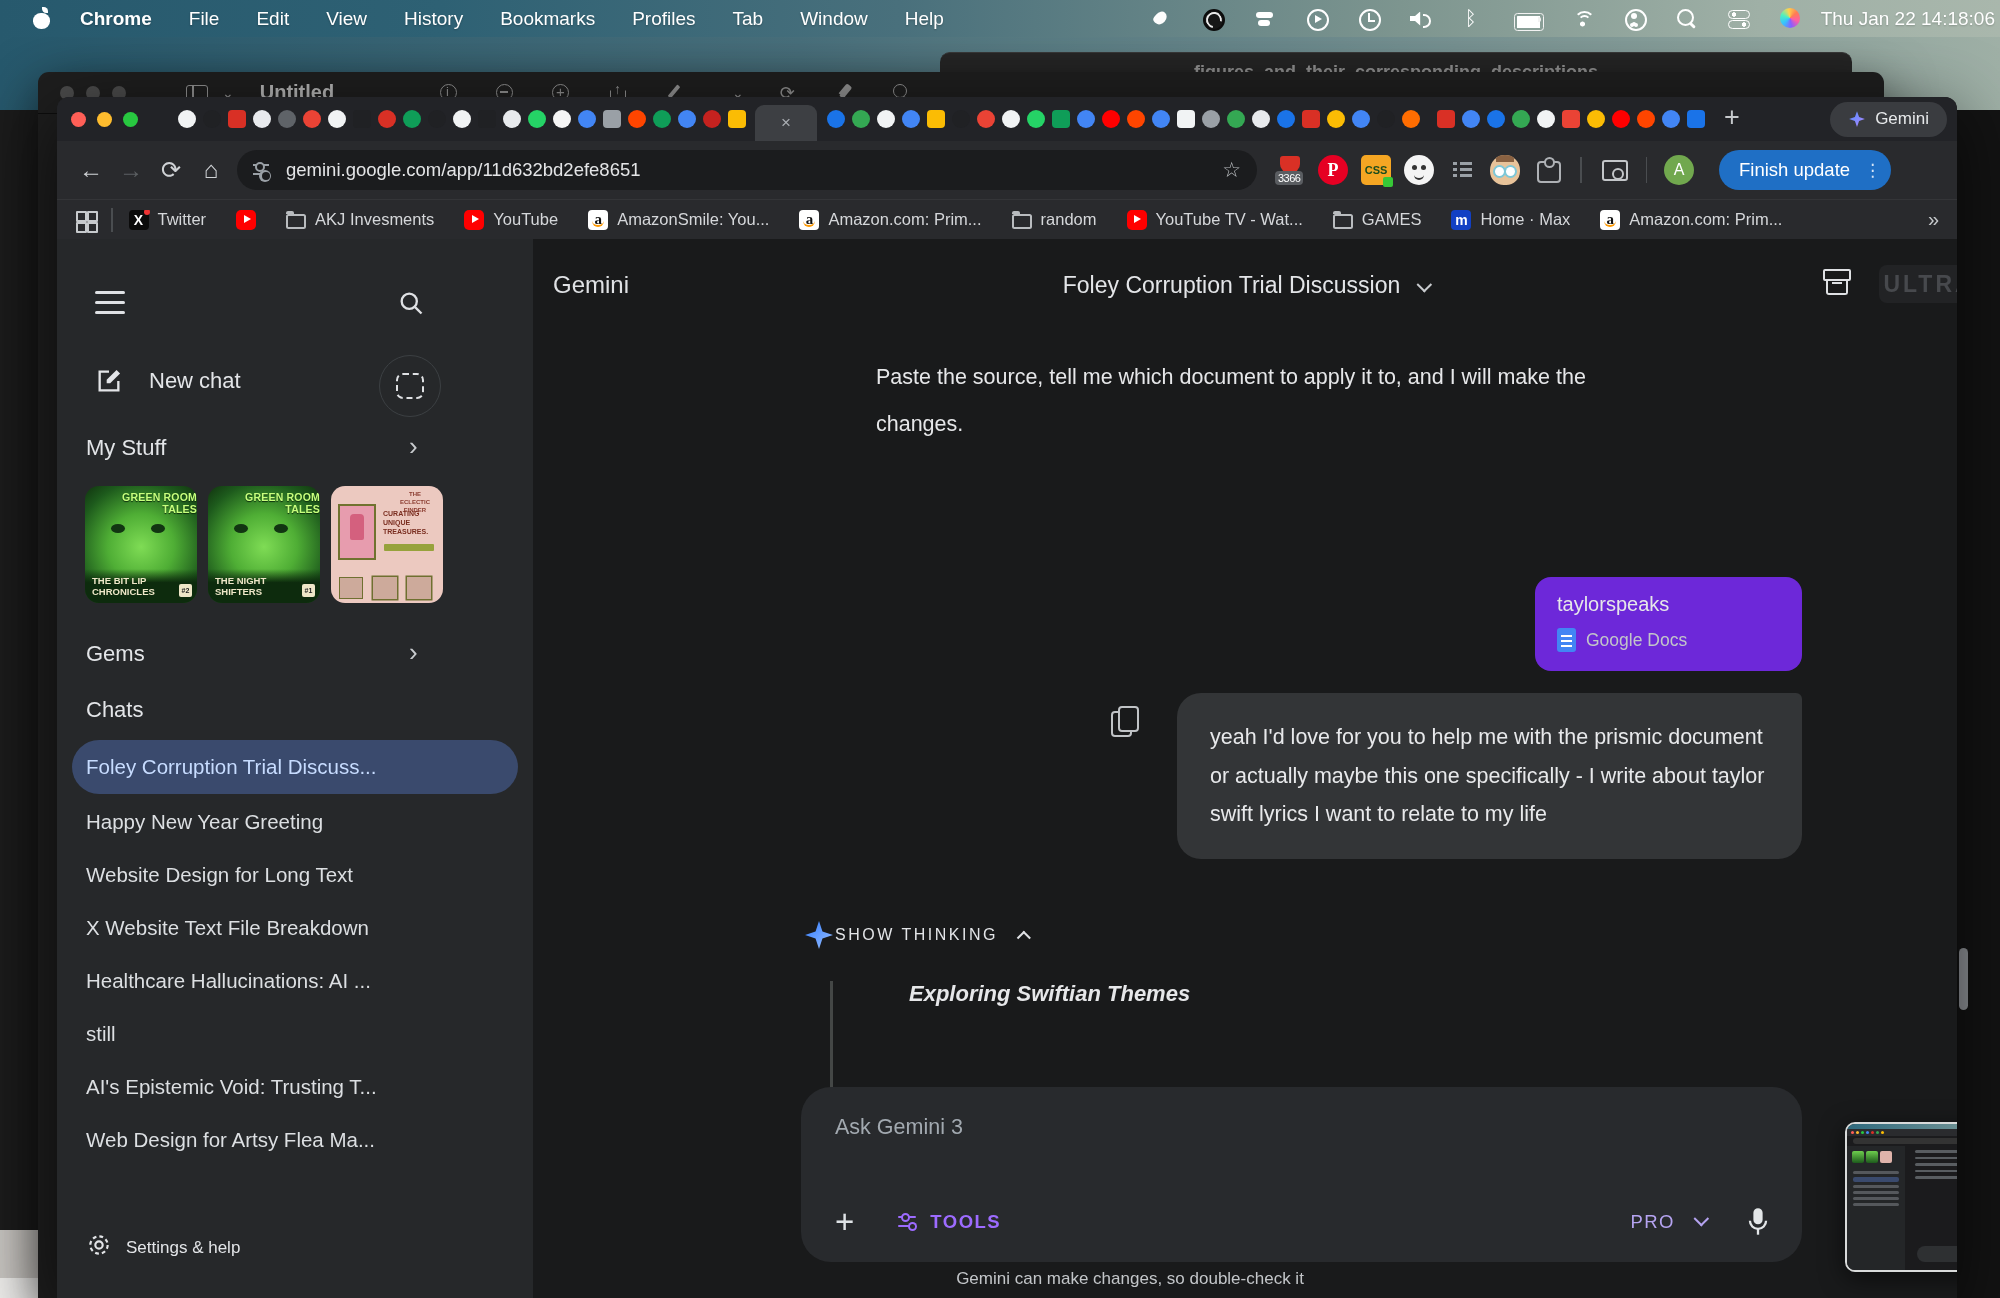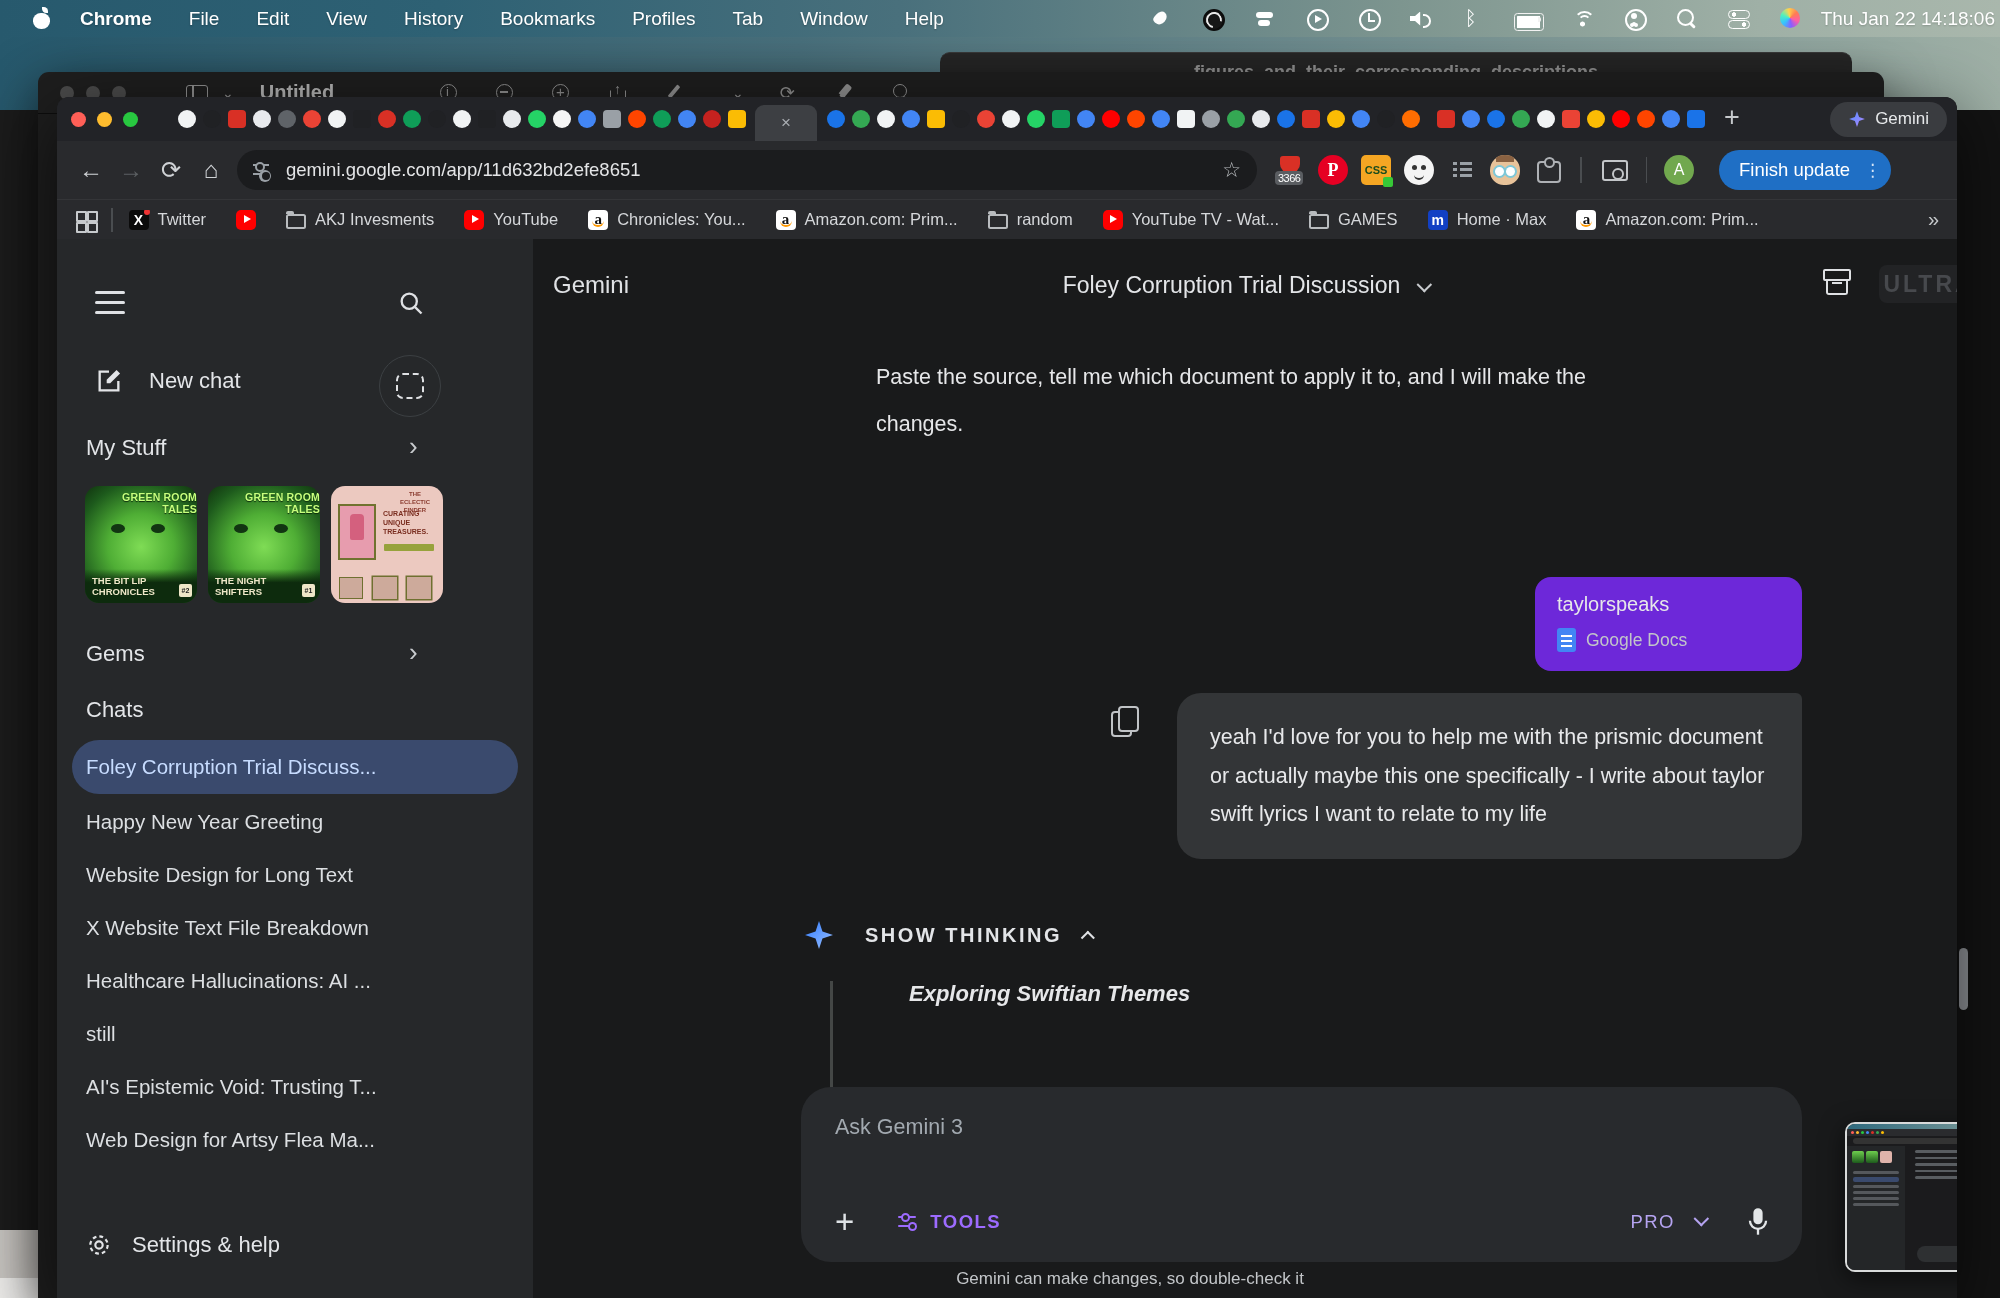--- a/index.html
+++ b/index.html
@@ -170,21 +170,21 @@
   .cover.pink{background:#ecc9c0}
   .cover .pk-brand{position:absolute;right:8px;top:5px;font-size:6px;font-weight:bold;color:#8a3b2f;text-align:center;width:40px;line-height:1.3}
   .cover .pk-photo{position:absolute;left:7px;top:18px;width:38px;height:56px;background:#e79cae;border:2px solid #70722f}
   .cover .pk-photo::before{content:"";position:absolute;left:10px;top:8px;width:14px;height:26px;background:#d4607e;border-radius:4px 4px 2px 2px}
   .cover .pk-cap{position:absolute;left:52px;top:24px;width:55px;font-size:7px;font-weight:800;color:#7a2d1f;line-height:1.25}
   .cover .pk-btn{position:absolute;left:53px;top:58px;width:50px;height:7px;background:#97a23c;border-radius:1px}
   .cover .pk-grid{position:absolute;left:8px;bottom:4px;width:24px;height:22px;background:#cdaa9b;border:1.5px solid #6f7030;box-shadow:34px 0 0 #cdaa9b,34px 0 0 1.5px #6f7030,68px 0 0 #cdaa9b,68px 0 0 1.5px #6f7030}
   .chat-list{position:absolute;left:0;top:500px;right:0}
   .chat-item{height:53px;display:flex;align-items:center;padding-left:29px;color:#dcdfe2;font-size:20.5px;white-space:nowrap}
   .chat-item.selected{margin:1px 15px;height:54px;border-radius:28px;background:#3a4a6d;color:#c7dcff;padding-left:14px}
-  .sb-settings{position:absolute;left:29px;bottom:40px;display:flex;align-items:flex-start;gap:20px;color:#e3e5e8;font-size:22px}
+  .sb-settings{position:absolute;left:29px;bottom:40px;display:flex;align-items:flex-end;gap:14px;color:#e3e5e8;font-size:17px}
 
   .main{flex:1;position:relative;background:#191a1b;min-width:0}
   .gm-app-title{position:absolute;left:20px;top:32px;font-size:24px;color:#dfe1e4}
   .gm-chat-title{position:absolute;left:0;right:0;top:33px;text-align:center;font-size:23px;color:#e3e5e8}
   .chev-down{display:inline-block;width:11px;height:11px;border-right:2.2px solid #c8cbce;border-bottom:2.2px solid #c8cbce;transform:rotate(45deg) translateY(-4px);margin-left:16px}
   .chev-up{display:inline-block;width:10px;height:10px;border-right:2.4px solid #dfe1e4;border-left:none;border-top:2.4px solid #dfe1e4;transform:rotate(-45deg) translateY(4px);margin-left:18px}
   .gm-archive{position:absolute;left:1288px;top:28px;width:30px;height:32px}
   .gm-archive::before{content:"";position:absolute;left:2px;top:2px;width:24px;height:8px;border:2px solid #dfe1e4;border-radius:2px}
   .gm-archive::after{content:"";position:absolute;left:5px;top:12px;width:18px;height:14px;border:2px solid #dfe1e4;border-top:none;border-radius:0 0 3px 3px;background:linear-gradient(#dfe1e4 0 0) center 3px/10px 2.4px no-repeat}
   .gm-ultra{position:absolute;left:1346px;top:26px;width:100px;height:38px;background:#222325;border-radius:8px;color:#47494d;font-weight:800;font-size:23px;letter-spacing:3px;display:flex;align-items:center;justify-content:center}
@@ -197,21 +197,21 @@
   .attach-kind{display:flex;align-items:center;gap:10px;margin-top:12px;color:#c2c5c9;font-size:17.5px}
   .docs-ic{width:19px;height:24px;background:#4285f4;border-radius:3px;position:relative;flex:none}
   .docs-ic::before{content:"";position:absolute;left:4px;top:7px;width:11px;height:2.2px;background:#fff;box-shadow:0 5px 0 #fff,0 10px 0 #fff}
   .copy-btn{position:absolute;left:578px;top:467px;width:30px;height:32px}
   .copy-btn::before{content:"";position:absolute;left:0;top:5px;width:17px;height:22px;border:2.2px solid #c0c3c6;border-radius:4px}
   .copy-btn::after{content:"";position:absolute;left:7px;top:0;width:17px;height:22px;border:2.2px solid #c0c3c6;border-radius:4px;background:#191a1b}
   .user-bubble{position:absolute;left:644px;top:454px;width:625px;background:#333537;border-radius:24px 6px 24px 24px;padding:25px 33px;color:#e8e9eb;font-size:21.5px;line-height:38.5px}
 
   .thinking-row{position:absolute;left:270px;top:680px;display:flex;align-items:center}
   .spark{width:32px;height:32px;flex:none}
-  .thinking-label{margin-left:30px;color:#e3e5e8;font-size:20px;font-weight:700;letter-spacing:2.5px}
+  .thinking-label{color:#e3e5e8;font-size:16px;font-weight:400;letter-spacing:2.5px}
   .think-line{position:absolute;left:297px;top:742px;width:2.5px;height:120px;background:#444746}
   .think-heading{position:absolute;left:376px;top:742px;color:#e6e7e9;font-size:22px;font-weight:bold;font-style:italic}
   .think-body{position:absolute;left:376px;top:808px;width:900px;color:#8e939a;font-size:21.5px;font-style:italic}
 
   .input-box{position:absolute;left:268px;top:848px;width:1001px;height:175px;background:#282a2d;border-radius:30px;padding:28px 34px}
   .input-ph{color:#a2a9b0;font-size:21.5px}
   .input-actions{position:absolute;left:34px;right:30px;bottom:24px;display:flex;align-items:center}
   .plus-btn{color:#dfe3e6;font-size:33px;line-height:1;font-weight:300}
   .tools-btn{display:flex;align-items:center;gap:12px;margin-left:44px;font-size:18.5px;font-weight:bold;letter-spacing:1.5px}
   .tune-ic{width:20px;height:18px;position:relative}
@@ -474,21 +474,21 @@
           <span class="bm-label">AKJ Invesments</span>
         </div>
 
         <div class="bm">
           <span class="bm-ic" data-ic="yt"></span>
           <span class="bm-label">YouTube</span>
         </div>
 
         <div class="bm">
           <span class="bm-ic" data-ic="amazon">a</span>
-          <span class="bm-label">Chronicles: You...</span>
+          <span class="bm-label">AmazonSmile: You...</span>
         </div>
 
         <div class="bm">
           <span class="bm-ic" data-ic="amazon">a</span>
           <span class="bm-label">Amazon.com: Prim...</span>
         </div>
 
         <div class="bm">
           <span class="bm-ic" data-ic="folder"></span>
           <span class="bm-label">random</span>

